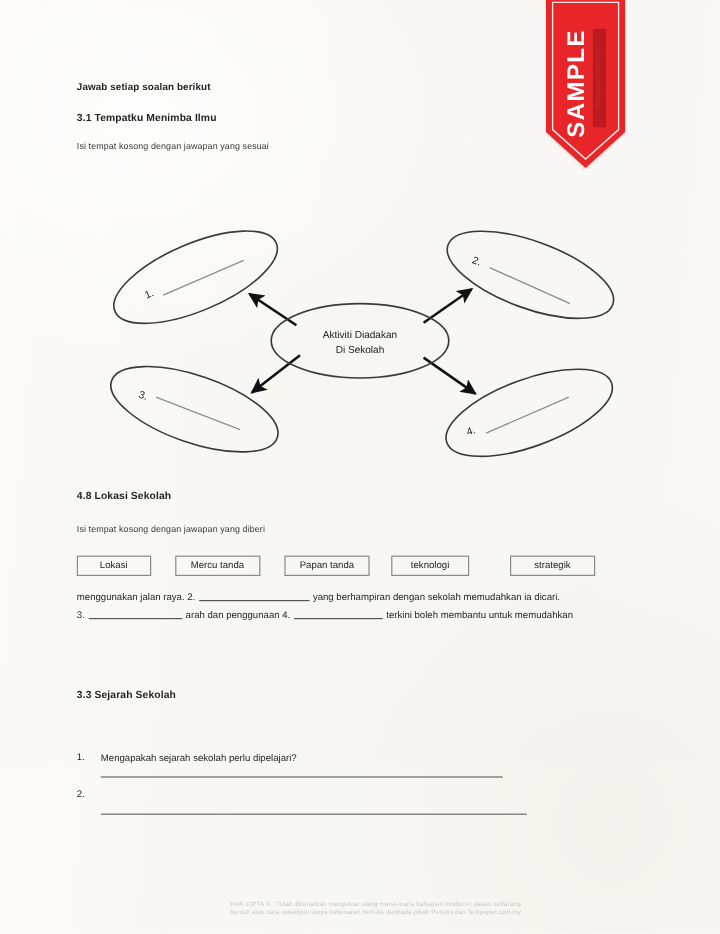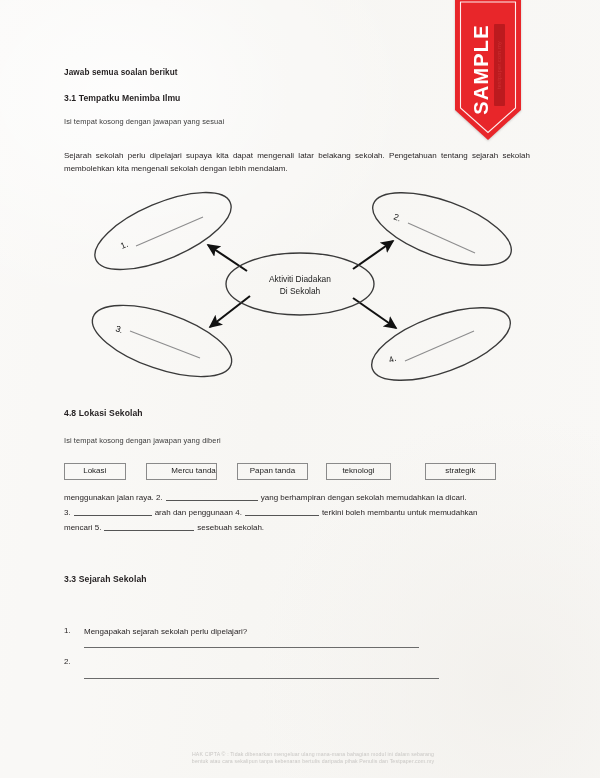--- a/index.html
+++ b/index.html
@@ -96,27 +96,26 @@
       <path d="M5.5,4 L60.5,4 L60.5,110 L33,134.5 L5.5,110 Z" fill="none" stroke="#ffffff" stroke-width="1.1" opacity=".92"></path>
     </svg>
     <div class="ribbon-url">
       <span>testpaper.com.my</span>
     </div>
     <div class="ribbon-text">
       <span>SAMPLE</span>
     </div>
   </div>
 
-  <div class="blk hd-bold" style="left:64px;top:68px;">Jawab semua soalan berikut</div>
+  <div class="blk hd-bold" style="left:64px;top:68px;">Jawab setiap soalan berikut</div>
 
   <div class="blk hd-sec" style="left:64px;top:93px;">3.1 Tempatku Menimba Ilmu</div>
 
   <div class="blk sub" style="left:64px;top:117px;">Isi tempat kosong dengan jawapan yang sesuai</div>
 
-  <div class="blk para" style="left:64px;top:149px;width:466px;">Sejarah sekolah perlu dipelajari supaya kita dapat mengenali latar belakang sekolah. Pengetahuan tentang sejarah sekolah membolehkan kita mengenali sekolah dengan lebih mendalam.</div>
 
   <div class="diagram">
     <svg width="480" height="212" viewBox="0 0 480 212">
       <defs>
         <marker id="ah" markerWidth="7" markerHeight="7" refX="5.6" refY="3" orient="auto">
           <path d="M0,0 L6.4,3 L0,6 L1.4,3 Z" fill="#111"></path>
         </marker>
       </defs>
 
       <g stroke="#111" stroke-width="2.1" marker-end="url(#ah)" fill="none">
@@ -151,35 +150,32 @@
       <text class="d-label" x="240" y="99" text-anchor="middle" font-size="8.4" fill="#1b1b1b">Aktiviti Diadakan</text>
       <text class="d-label" x="240" y="111" text-anchor="middle" font-size="8.4" fill="#1b1b1b">Di Sekolah</text>
     </svg>
   </div>
 
   <div class="blk hd-sec" style="left:64px;top:408px;">4.8 Lokasi Sekolah</div>
   <div class="blk sub" style="left:64px;top:436px;">Isi tempat kosong dengan jawapan yang diberi</div>
 
   <div class="choices">
     <div class="choice" style="width:74px;">Lokasi</div>
-    <div class="choice" style="width:86px;margin-left:20px;text-align:right;">Mercu tanda</div>
+    <div class="choice" style="width:86px;margin-left:20px;">Mercu tanda</div>
     <div class="choice" style="width:86px;margin-left:20px;">Papan tanda</div>
     <div class="choice" style="width:78px;margin-left:18px;">teknologi</div>
     <div class="choice" style="width:86px;margin-left:34px;">strategik</div>
   </div>
 
   <div class="blk" style="left:64px;top:490px;width:468px;">
     <div class="para" style="white-space:nowrap;margin-top:1.4px;">
       <span>menggunakan jalan raya. 2.</span><span style="display:inline-block;width:3px;"></span><span class="blank" style="width:92px;"></span><span style="display:inline-block;width:3px;"></span><span>yang berhampiran dengan sekolah memudahkan ia dicari.</span>
     </div>
     <div class="para" style="white-space:nowrap;margin-top:1.4px;">
       <span>3.</span><span style="display:inline-block;width:3px;"></span><span class="blank" style="width:78px;"></span><span style="display:inline-block;width:3px;"></span><span>arah dan penggunaan 4.</span><span style="display:inline-block;width:3px;"></span><span class="blank" style="width:74px;"></span><span style="display:inline-block;width:3px;"></span><span>terkini boleh membantu untuk memudahkan</span>
-    </div>
-    <div class="para" style="white-space:nowrap;margin-top:1.4px;">
-      <span>mencari 5.</span><span style="display:inline-block;width:3px;"></span><span class="blank" style="width:90px;"></span><span style="display:inline-block;width:3px;"></span><span>sesebuah sekolah.</span>
     </div>
   </div>
 
   <div class="blk hd-sec" style="left:64px;top:574px;">3.3 Sejarah Sekolah</div>
 
   <div class="q-num" style="left:64px;top:626px;">1.</div>
   <div class="q-row" style="left:84px;top:626px;width:430px;">Mengapakah sejarah sekolah perlu dipelajari?</div>
   <div class="q-line" style="left:84px;top:647px;width:335px;"></div>
 
   <div class="q-num" style="left:64px;top:657px;">2.</div>

